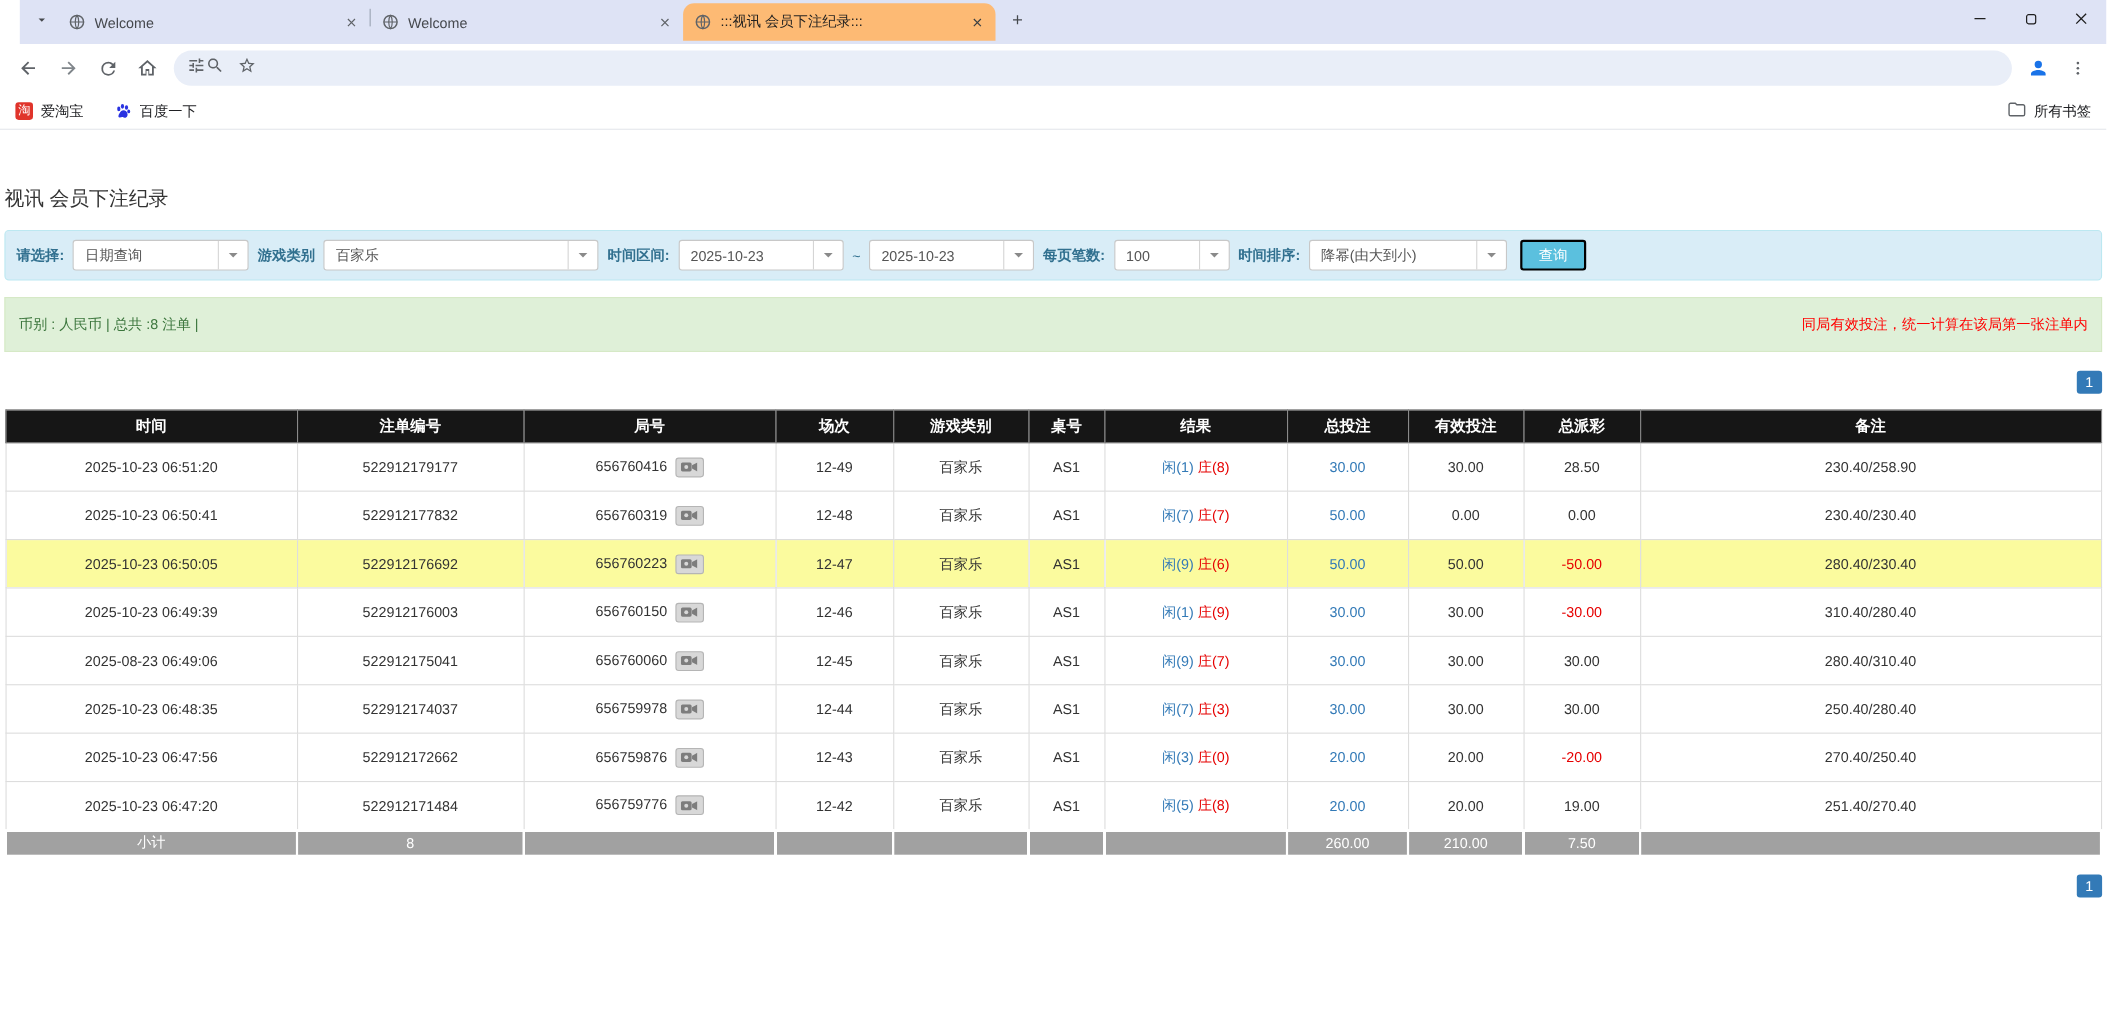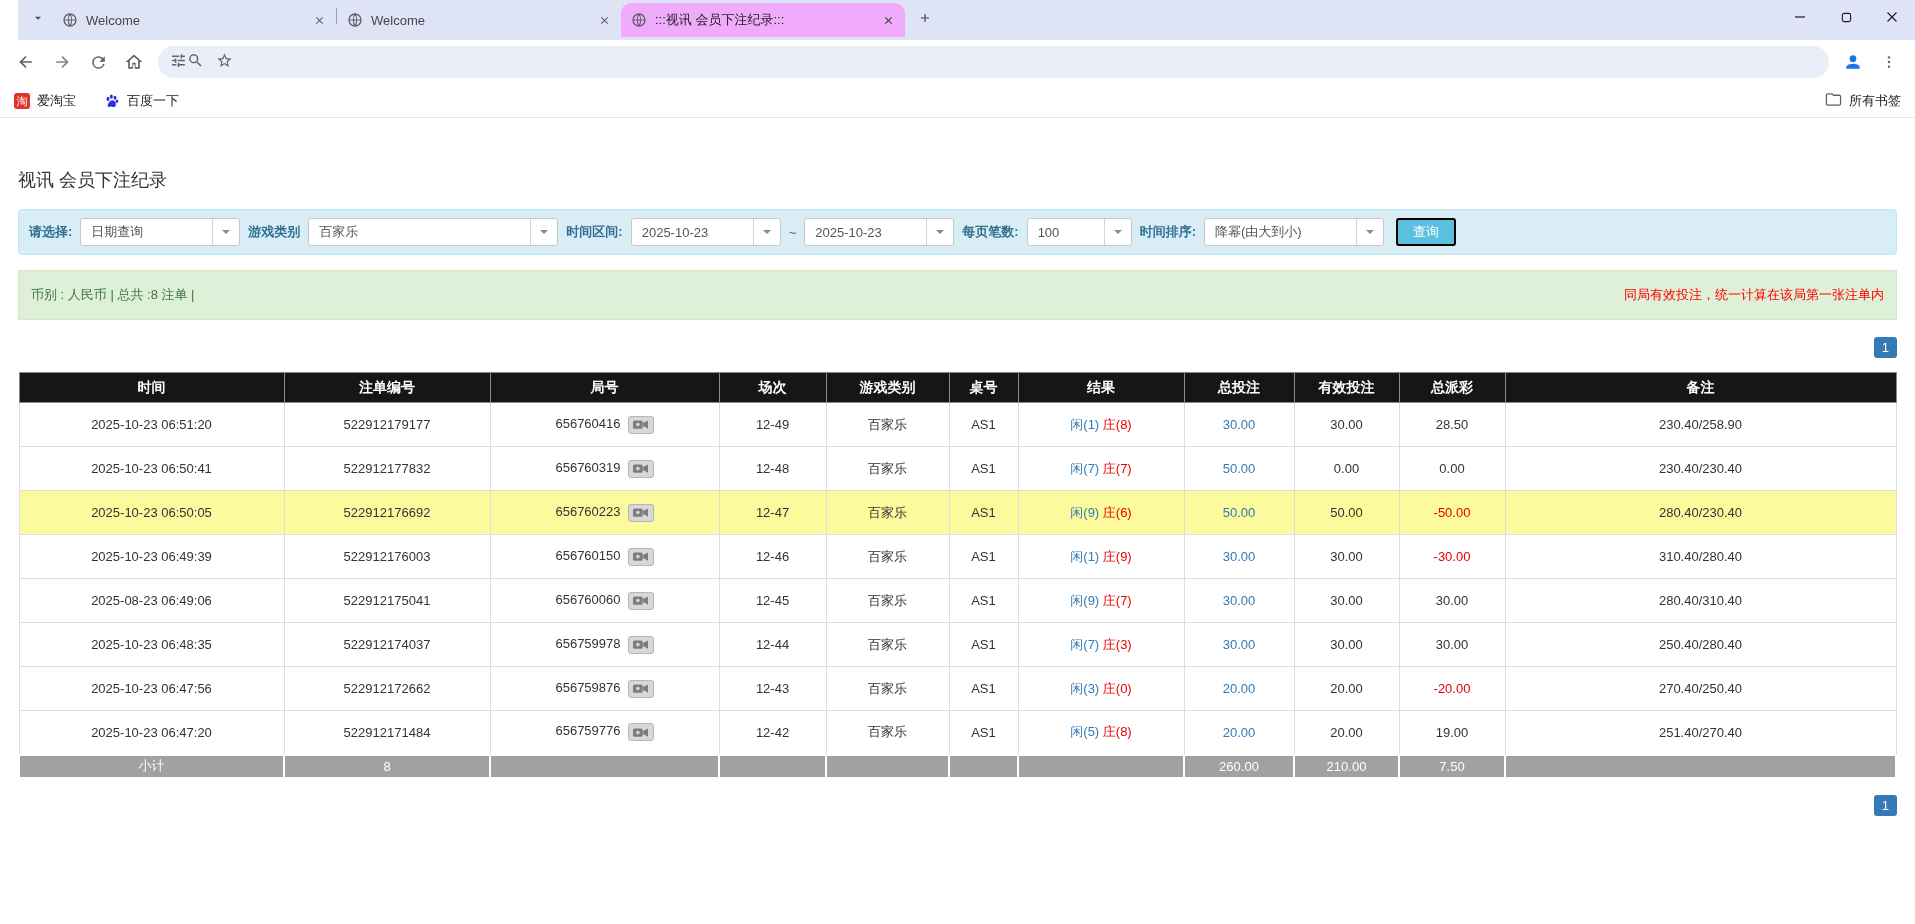--- a/index.html
+++ b/index.html
@@ -5,41 +5,41 @@
   * { box-sizing: border-box; }
   html,body { margin:0; padding:0; }
   body {
     width:1915px; height:924px; overflow:hidden; background:#fff;
     font-family:"Liberation Sans","DejaVu Sans",sans-serif; color:#333;
   }
   
   .tabstrip { height:40px; background:#dee3f5; display:flex; align-items:center; padding-left:6px; position:relative;margin-left:18px; }
   .tab-search-btn { width:28px; height:30px; display:flex; align-items:center; justify-content:center; margin-bottom:4px; }
   .tab { width:284px; height:34px; display:flex; align-items:center; padding:0 8px 0 10px; border-radius:10px 10px 0 0; font-size:13px; color:#45484d; }
-  .tab.active { background:#f0abfc; color:#1f1f1f; }
+  .tab.active { background:#fdba74; color:#1f1f1f; }
   .tab .globe { width:16px; height:16px; margin-right:8px; flex:none; }
   .tab .tab-label { flex:1; white-space:nowrap; overflow:hidden; }
   .tab .tab-close { width:18px; height:18px; display:flex; align-items:center; justify-content:center; flex:none; }
   .tab-divider { width:1px; height:16px; background:#9aa3b2; margin-bottom:9px; flex:none; }
   .newtab-btn { width:28px; height:28px; margin:0 0 5px 6px; display:flex; align-items:center; justify-content:center; }
   .win-controls { position:absolute; right:0; top:0; display:flex; }
   .win-btn { width:46px; height:34px; display:flex; align-items:center; justify-content:center; }
   .toolbar { height:44px; background:#fff; display:flex; align-items:center; padding:0 8px; }
   .nav-btn { width:36px; height:36px; display:flex; align-items:center; justify-content:center; flex:none; }
   .omnibox { flex:1; height:32px; background:#e9eef8; border-radius:16px; display:flex; align-items:center; padding:0 12px; margin:0 6px; min-width:0; }
   .omni-url { flex:1; font-size:14px; color:#202124; white-space:nowrap; overflow:hidden; margin-left:10px; }
   .omni-icons { display:flex; align-items:center; gap:12px; flex:none; }
   .bookmarks-bar { height:34px; background:#fff; border-bottom:1px solid #e4e7eb; display:flex; align-items:center; padding:0 14px; font-size:13px; color:#202124; }
   .bm-item { display:flex; align-items:center; gap:7px; margin-right:28px; }
   .bm-fav { width:16px; height:16px; flex:none; display:flex; align-items:center; justify-content:center; }
   .taobao-fav { width:16px; height:16px; background:#e0342b; border-radius:3px; color:#fff; font-size:11px; line-height:16px; text-align:center; }
   .bm-spacer { flex:1; }
   .all-bm { display:flex; align-items:center; gap:7px; }
   
-  .content { padding:0 18px; }
+  .content { padding:0 4px; }
   .page-title { font-size:18px; font-weight:500; color:#333; margin:50px 0 0 0; }
   .filterbar { margin-top:17px; background:#d9edf7; border:1px solid #bce8f1; border-radius:4px; padding:8px 10px; display:flex; align-items:center; gap:8px; font-size:13px; }
   .flabel { color:#31708f; font-weight:bold; white-space:nowrap; }
   .sel { background:#fff; border:1px solid #c8c8c8; border-radius:3px; height:28px; display:flex; align-items:center; cursor:pointer; }
   .sel-text { padding:0 10px; color:#555; flex:1; text-align:left; white-space:nowrap; overflow:hidden; }
   .sel-caret { width:27px; height:100%; border-left:1px solid #d5d5d5; display:flex; align-items:center; justify-content:center; flex:none; }
   .caret { width:0; height:0; border:4px solid transparent; border-top-color:#8a8a8a; margin-top:4px; }
   .w-qtype{width:160px}.w-game{width:250px}.w-date{width:150px}.w-size{width:105px}.w-sort{width:180px}
   .tilde { color:#31708f; }
   .btn-search { background:#5bc0de; border:2px solid #000000; color:#fff; border-radius:3px; height:28px; padding:0 15px; font-size:13px; cursor:pointer; margin-left:4px; }

